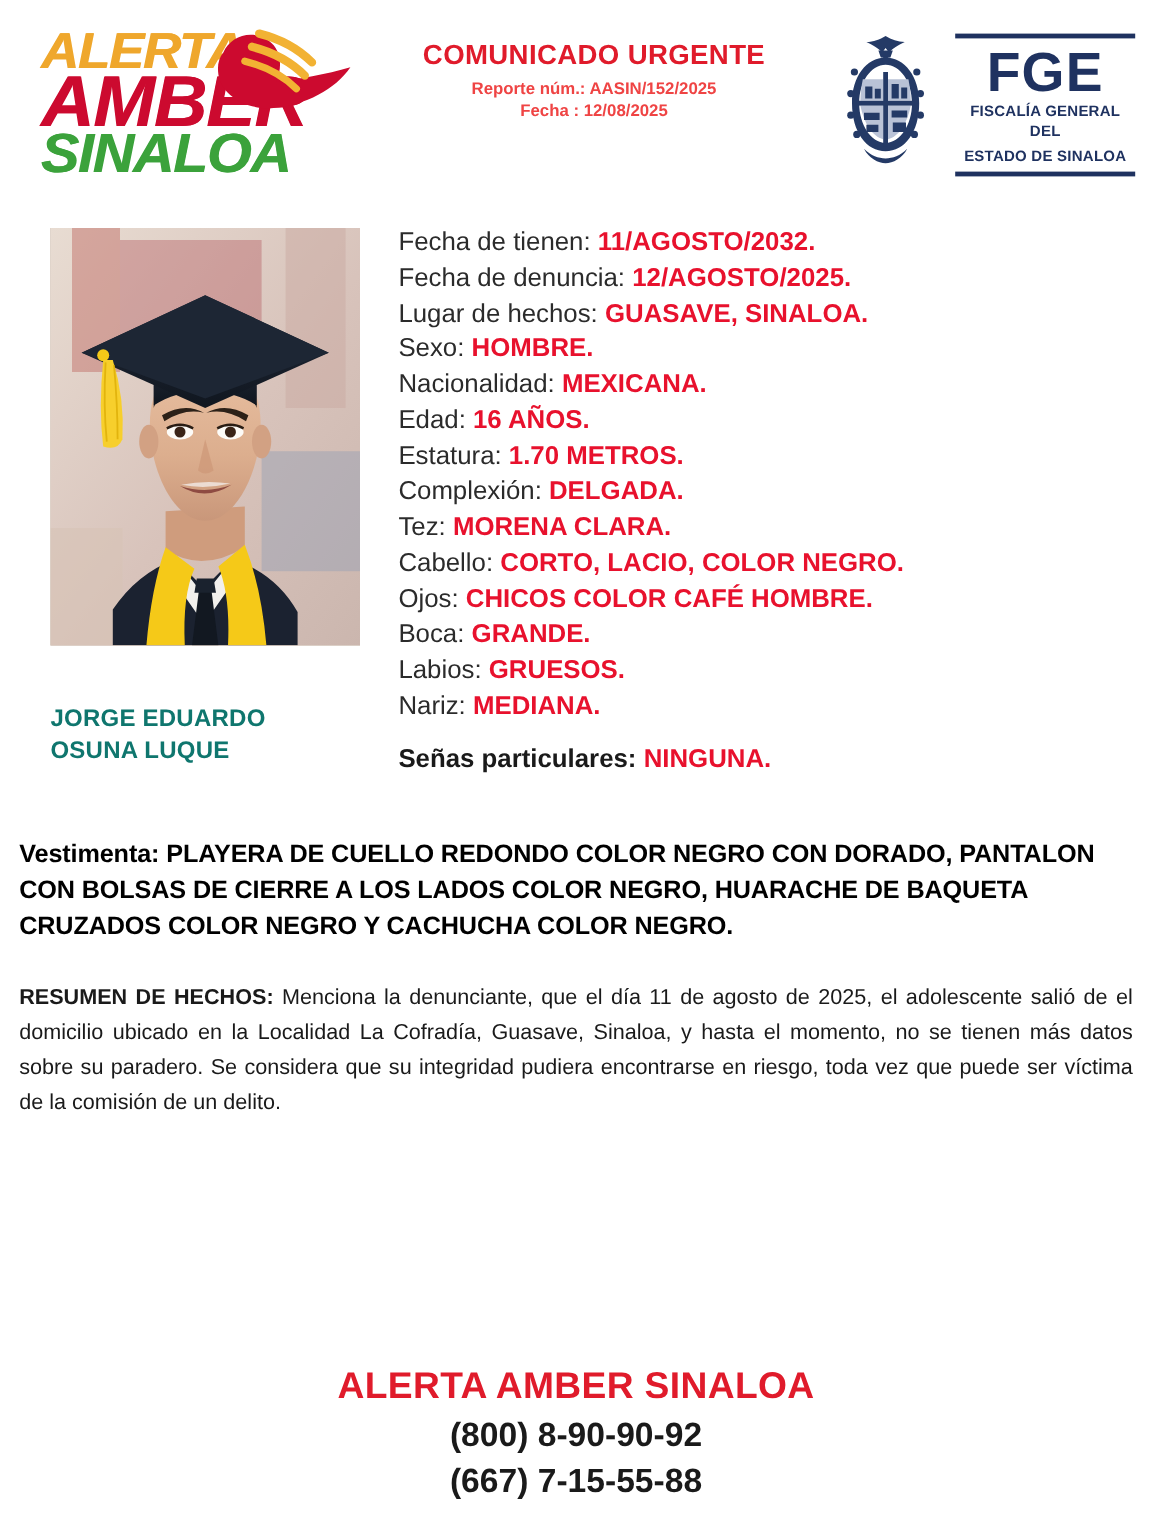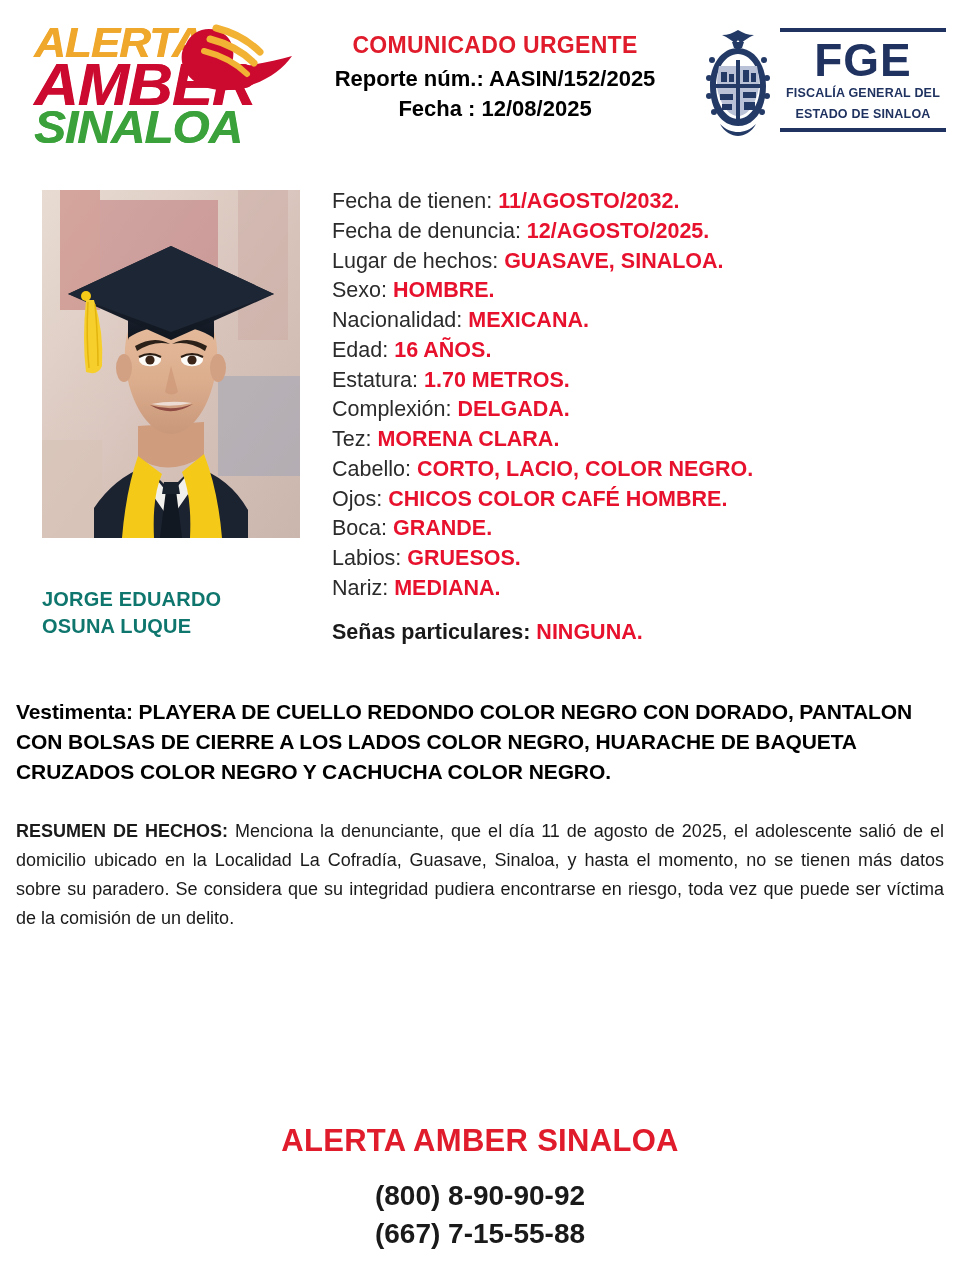--- a/index.html
+++ b/index.html
@@ -78,33 +78,34 @@
     padding-top: 14px;
   }
   .comunicado {
     color: #e01b2b;
     font-size: 23px;
     font-weight: bold;
     letter-spacing: 0.3px;
     margin-bottom: 5px;
   }
   .reporte, .fecha-hdr {
-    font-size: 22px;
-    font-weight: bold;
-    color: #000000;
+    font-size: 14px;
+    font-weight: bold;
+    color: #ef4444;
     line-height: 1.35;
   }
 
   
   .fge {
     flex: 0 0 250px;
     display: flex;
     align-items: flex-start;
     padding-top: 8px;
     padding-left: 6px;
+    gap: 16px;
   }
   .fge-emblem { width: 72px; height: 112px; flex: 0 0 72px; }
   .fge-right {
     margin-left: 6px;
     padding-top: 2px;
     text-align: center;
     flex: 1 1 auto;
   }
   .fge-rule {
     height: 4px;
@@ -209,21 +210,21 @@
     left: 0;
     right: 0;
     bottom: 26px;
     text-align: center;
   }
   .footer-title {
     color: #e01b2b;
     font-size: 31px;
     font-weight: bold;
     letter-spacing: 0.3px;
-    margin-bottom: 18px;
+    margin-bottom: 4px;
   }
   .footer-phone {
     font-size: 28px;
     font-weight: bold;
     color: #1a1a1a;
     line-height: 1.38;
   }
 </style>
 </head>
 <body>

